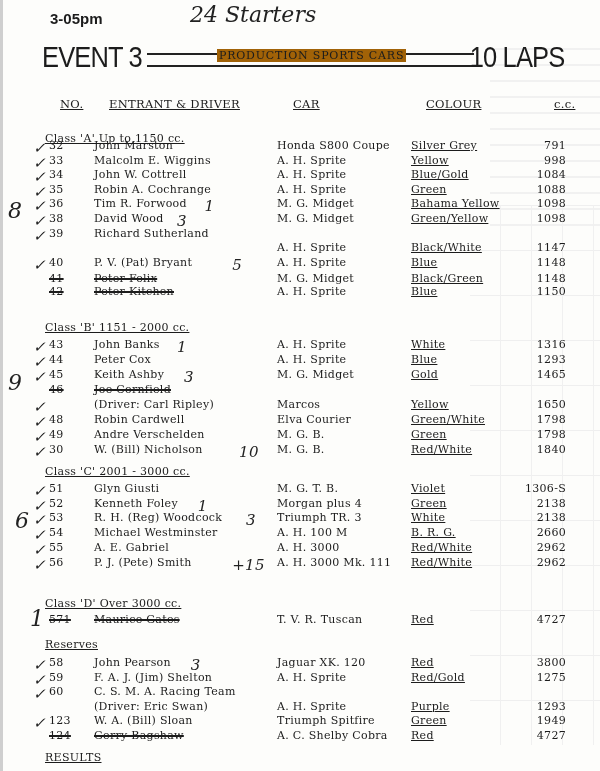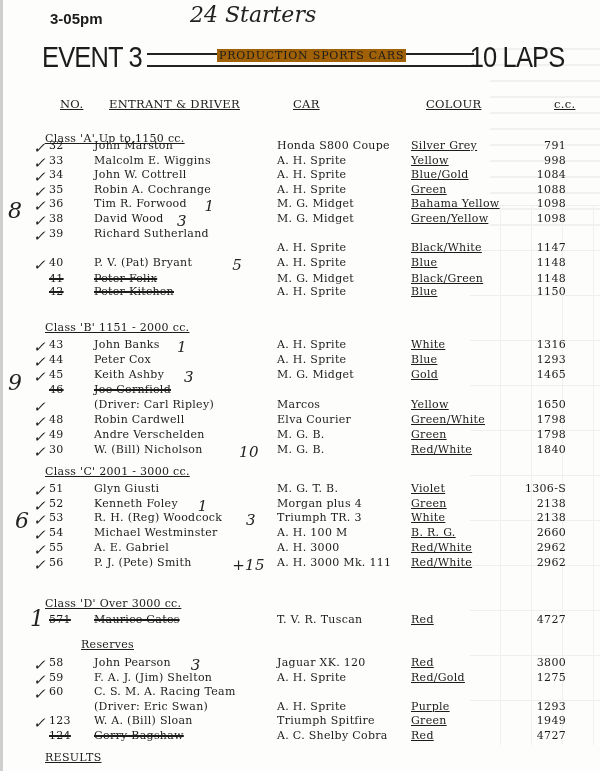--- a/index.html
+++ b/index.html
@@ -283,21 +283,21 @@
     </div>
     <div class="class-hdr" style="top: 597px;">Class 'D' Over 3000 cc.</div>
     <div class="margin-note" style="top: 606px; left: 30px;">1</div>
     <div class="row" style="top: 613px;">
       <span class="c-no strike">571</span>
       <span class="c-name strike">Maurice Gates</span>
       <span class="c-car">T. V. R. Tuscan</span>
       <span class="c-col">Red</span>
       <span class="c-cc">4727</span>
     </div>
-    <div class="class-hdr" style="top: 638px; margin-left: 36px;">Reserves</div>
+    <div class="class-hdr" style="top: 638px;">Reserves</div>
     <div class="row" style="top: 656px;">
       <span class="c-no">58</span>
       <span class="c-name">John Pearson</span>
       <span class="c-car">Jaguar XK. 120</span>
       <span class="c-col">Red</span>
       <span class="c-cc">3800</span>
       <span class="tick">✓</span>
       <span class="note" style="left: 190.8px;">3</span>
     </div>
     <div class="row" style="top: 670.6px;">

